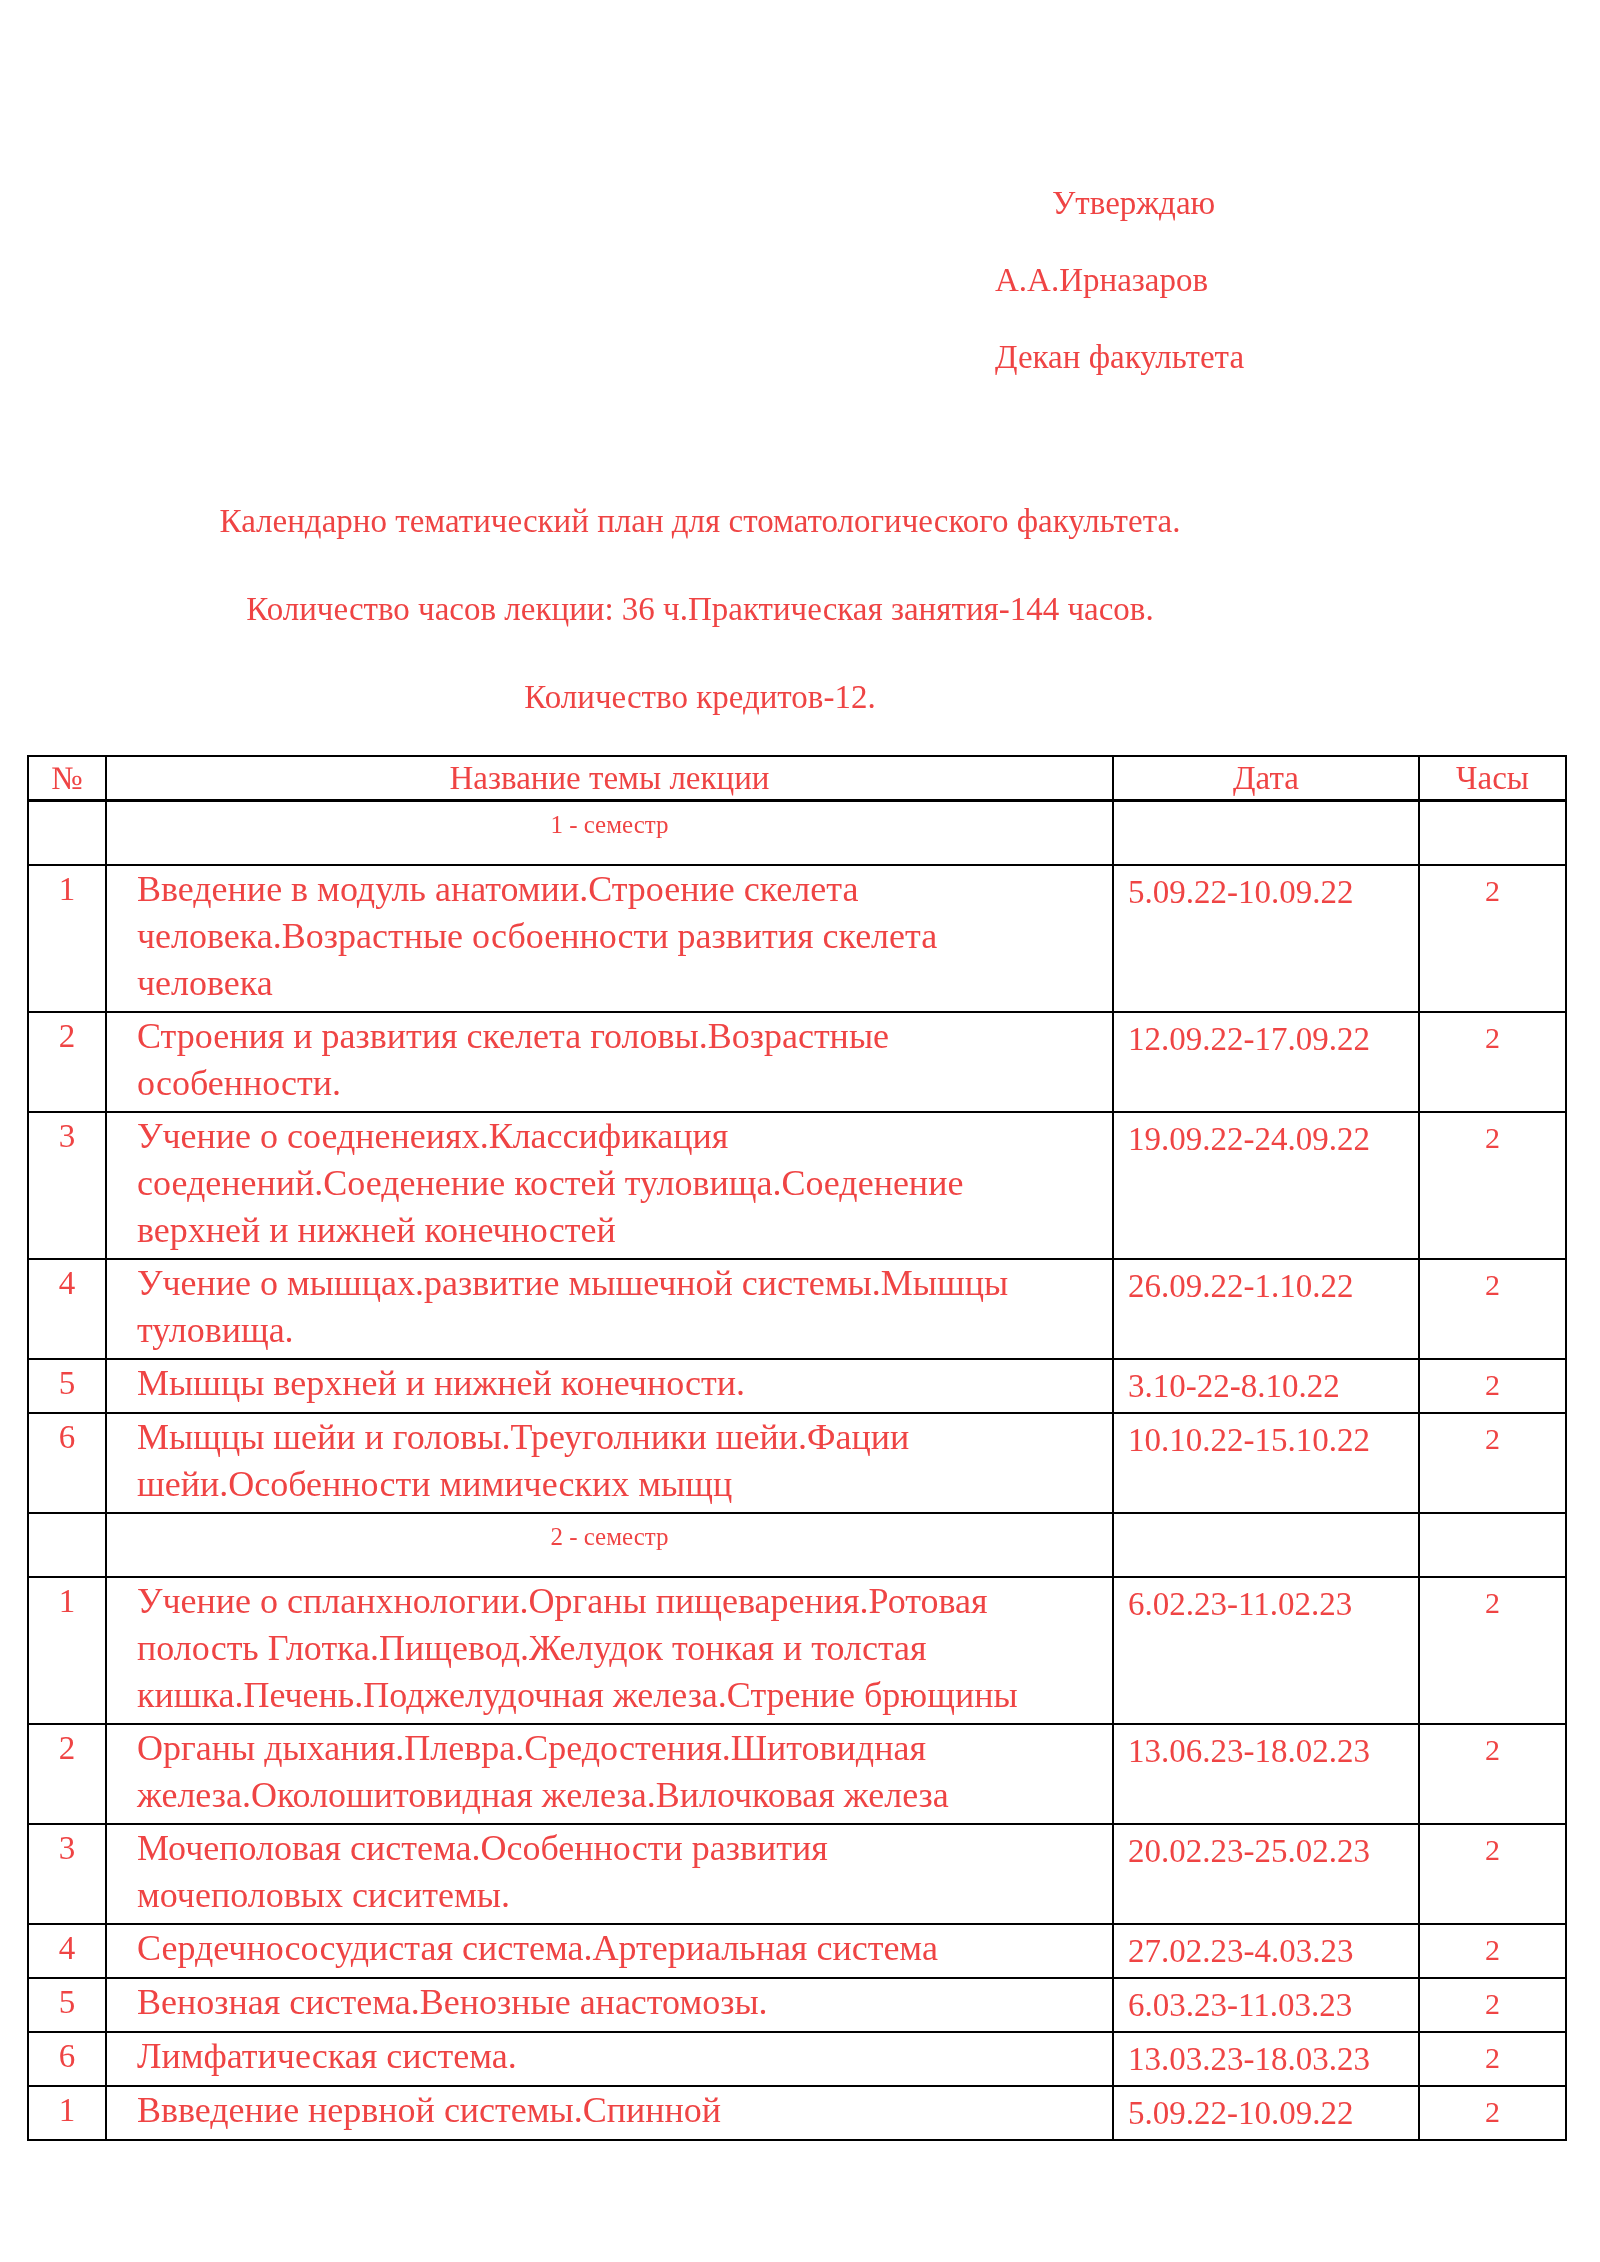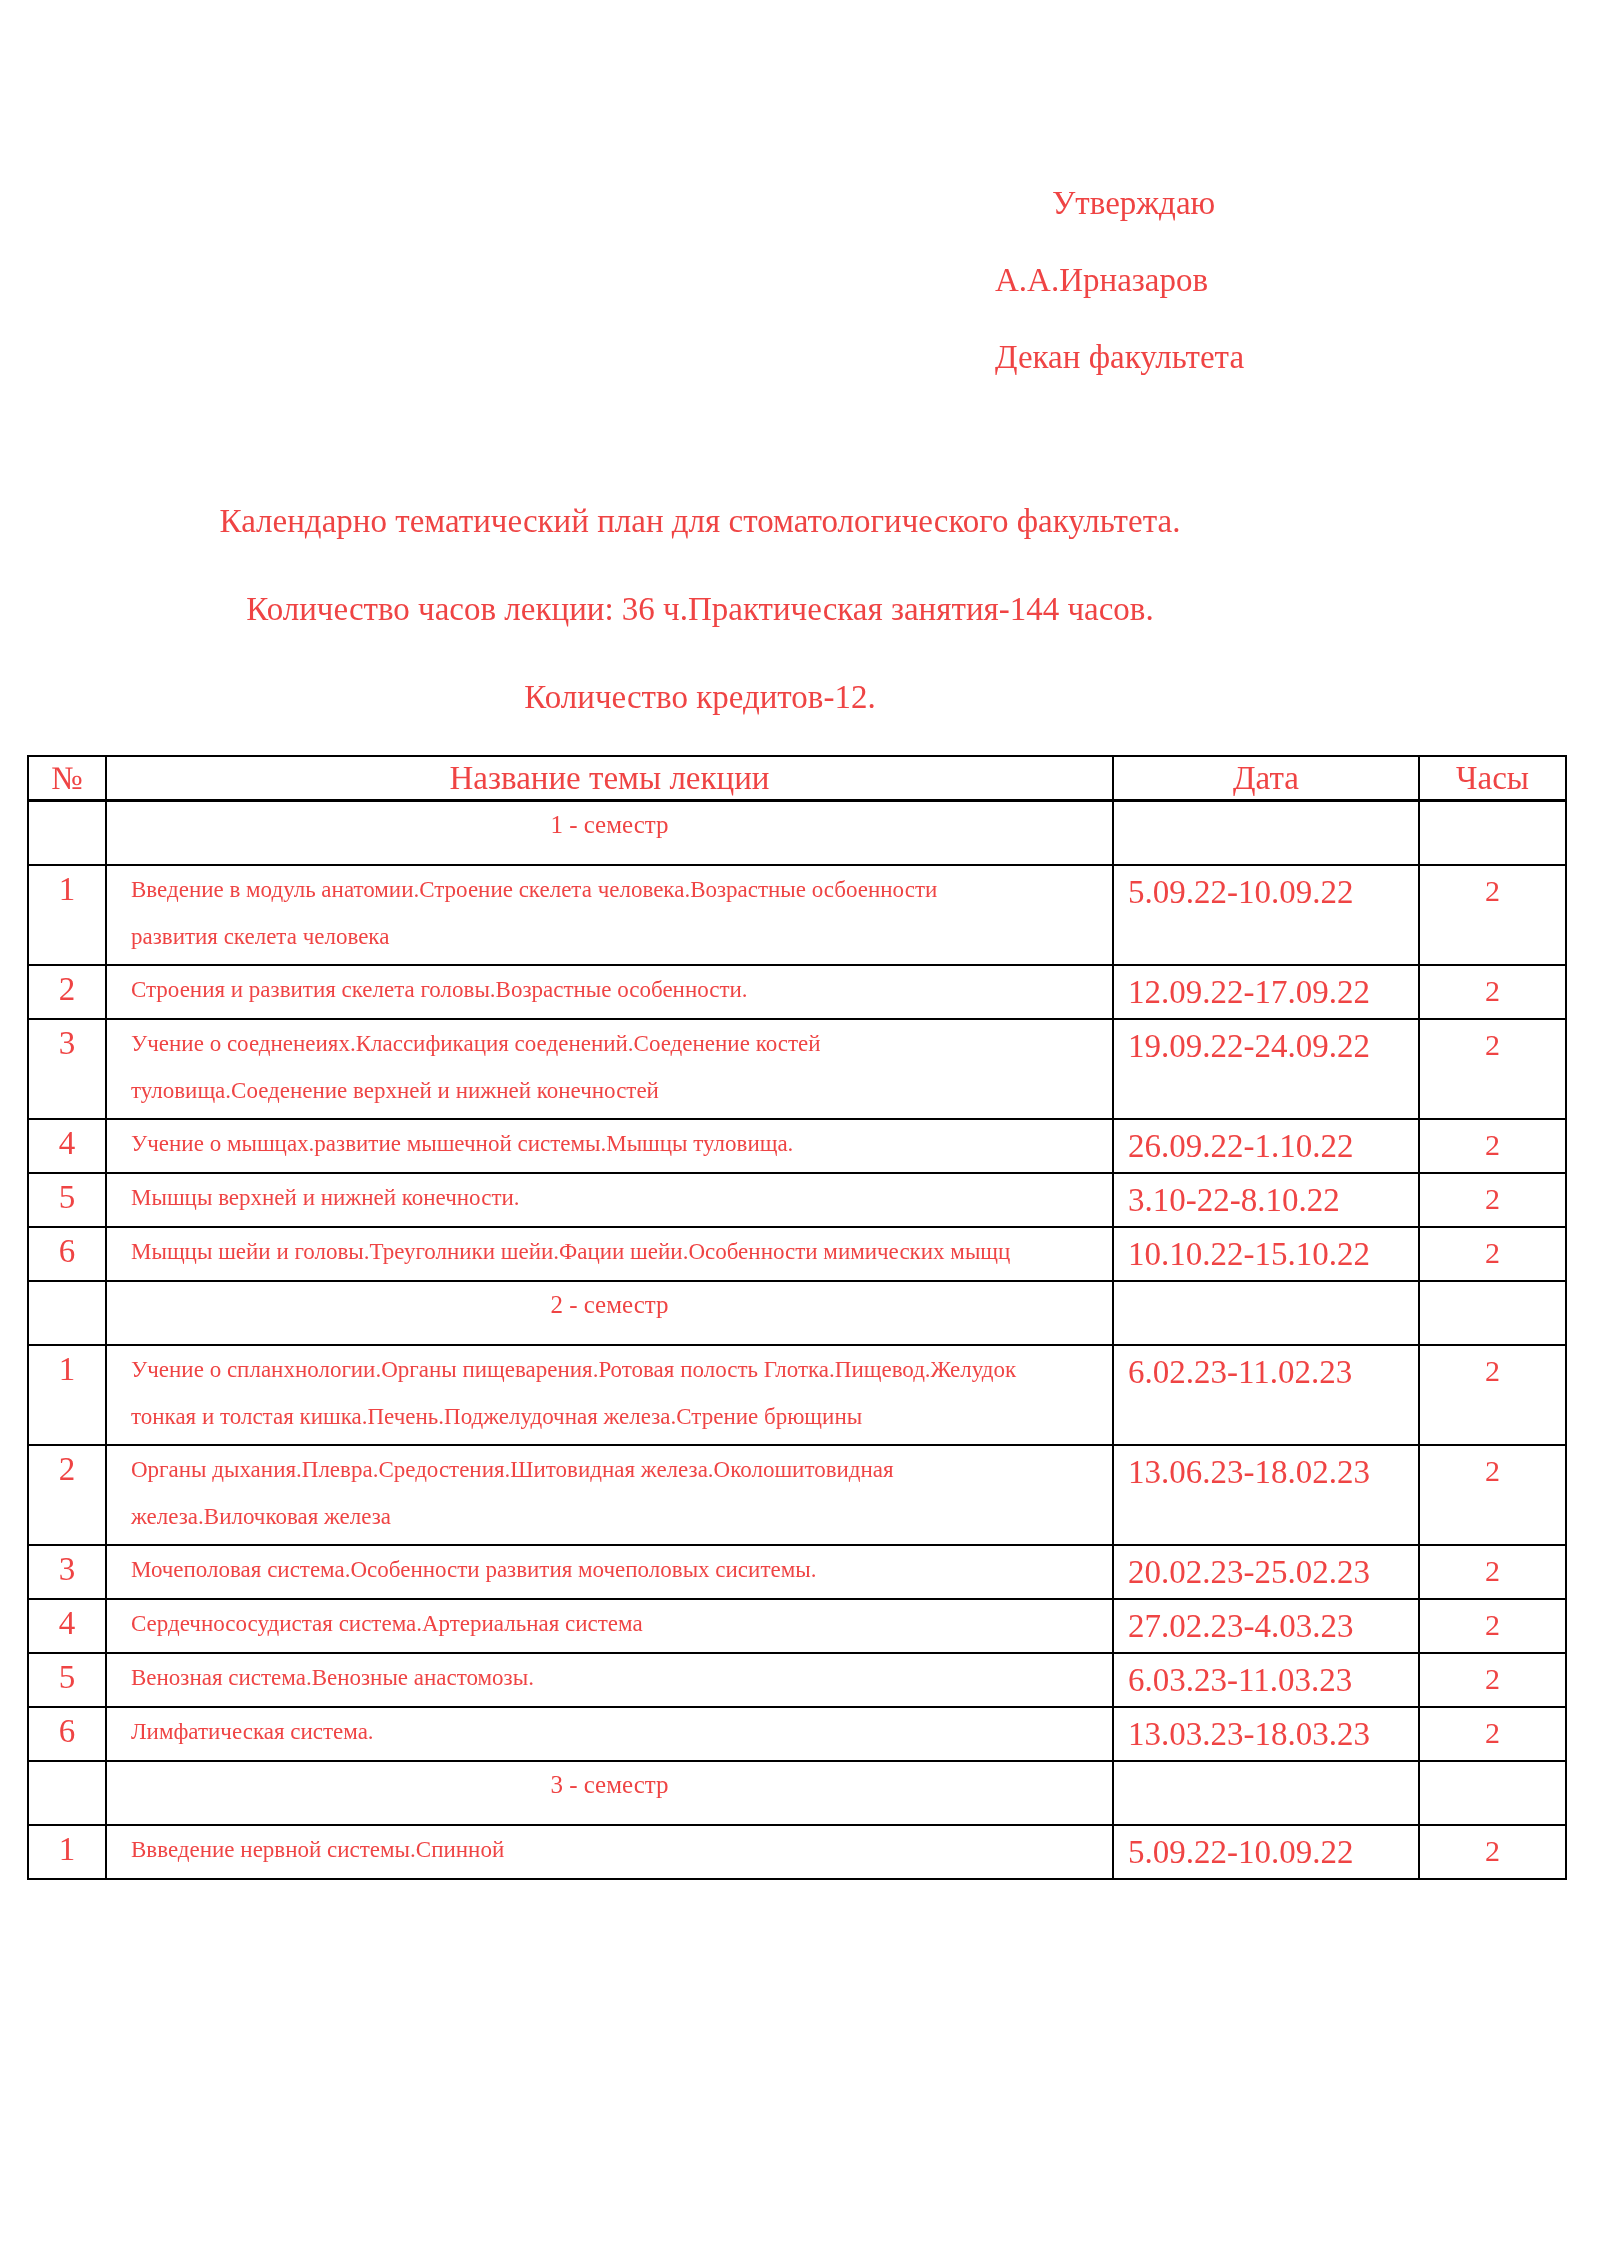--- a/index.html
+++ b/index.html
@@ -36,21 +36,21 @@
   }
   .schedule thead th {
     font-size:33px;
     height:42px;
     vertical-align:middle;
     text-align:center;
     border-bottom:3px solid #000;
     line-height:36px;
   }
   td.col-num   { text-align:center; font-size:33px; line-height:46px; }
-  td.col-topic { font-size:23px; line-height:47px; padding:0 93px 4px 24px; text-align:left; }
+  td.col-topic { font-size:36px; line-height:47px; padding:0 93px 4px 30px; text-align:left; }
   td.col-date  { font-size:33px; line-height:34px; padding:9px 0 9px 14px; white-space:nowrap; text-align:left; }
   td.col-hours { text-align:center; font-size:30px; line-height:34px; padding:8px 0 0 0; }
   tr.section-row td { height:44px; }
   td.section-title { text-align:center; font-size:25px; line-height:46px; padding:0; }
 </style>
 </head>
 <body>
 
 <div class="page">
 
@@ -159,26 +159,20 @@
           <td class="col-topic">Венозная система.Венозные анастомозы.</td>
           <td class="col-date">6.03.23-11.03.23</td>
           <td class="col-hours">2</td>
         </tr>
         <tr class="lecture-row">
           <td class="col-num">6</td>
           <td class="col-topic">Лимфатическая система.</td>
           <td class="col-date">13.03.23-18.03.23</td>
           <td class="col-hours">2</td>
         </tr>
-        <tr class="section-row">
-          <td class="col-num"></td>
-          <td class="section-title">3 - семестр</td>
-          <td class="col-date"></td>
-          <td class="col-hours"></td>
-        </tr>
         <tr class="lecture-row">
           <td class="col-num">1</td>
           <td class="col-topic">Ввведение нервной системы.Спинной</td>
           <td class="col-date">5.09.22-10.09.22</td>
           <td class="col-hours">2</td>
         </tr>
       </tbody>
   </table>
 
 </div>

